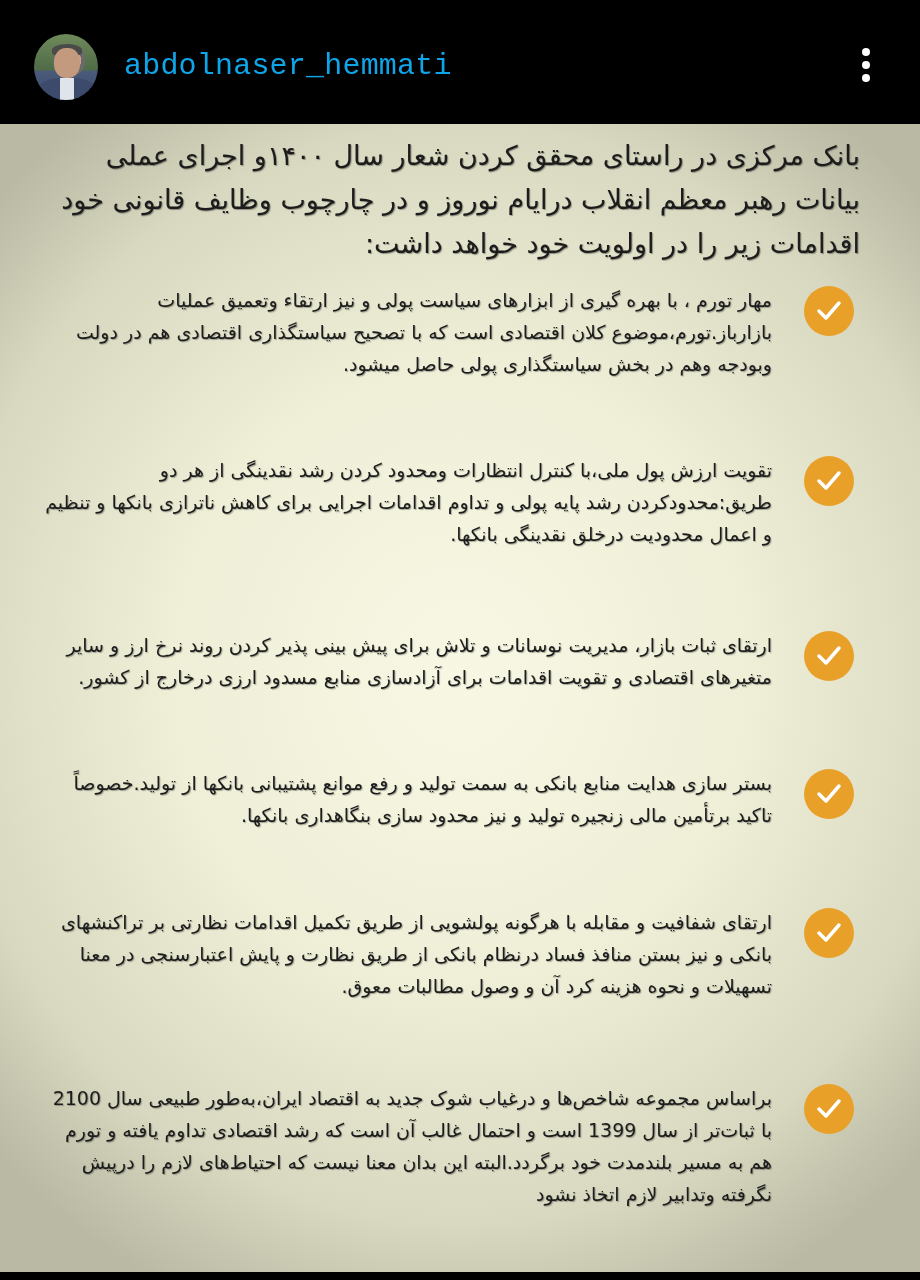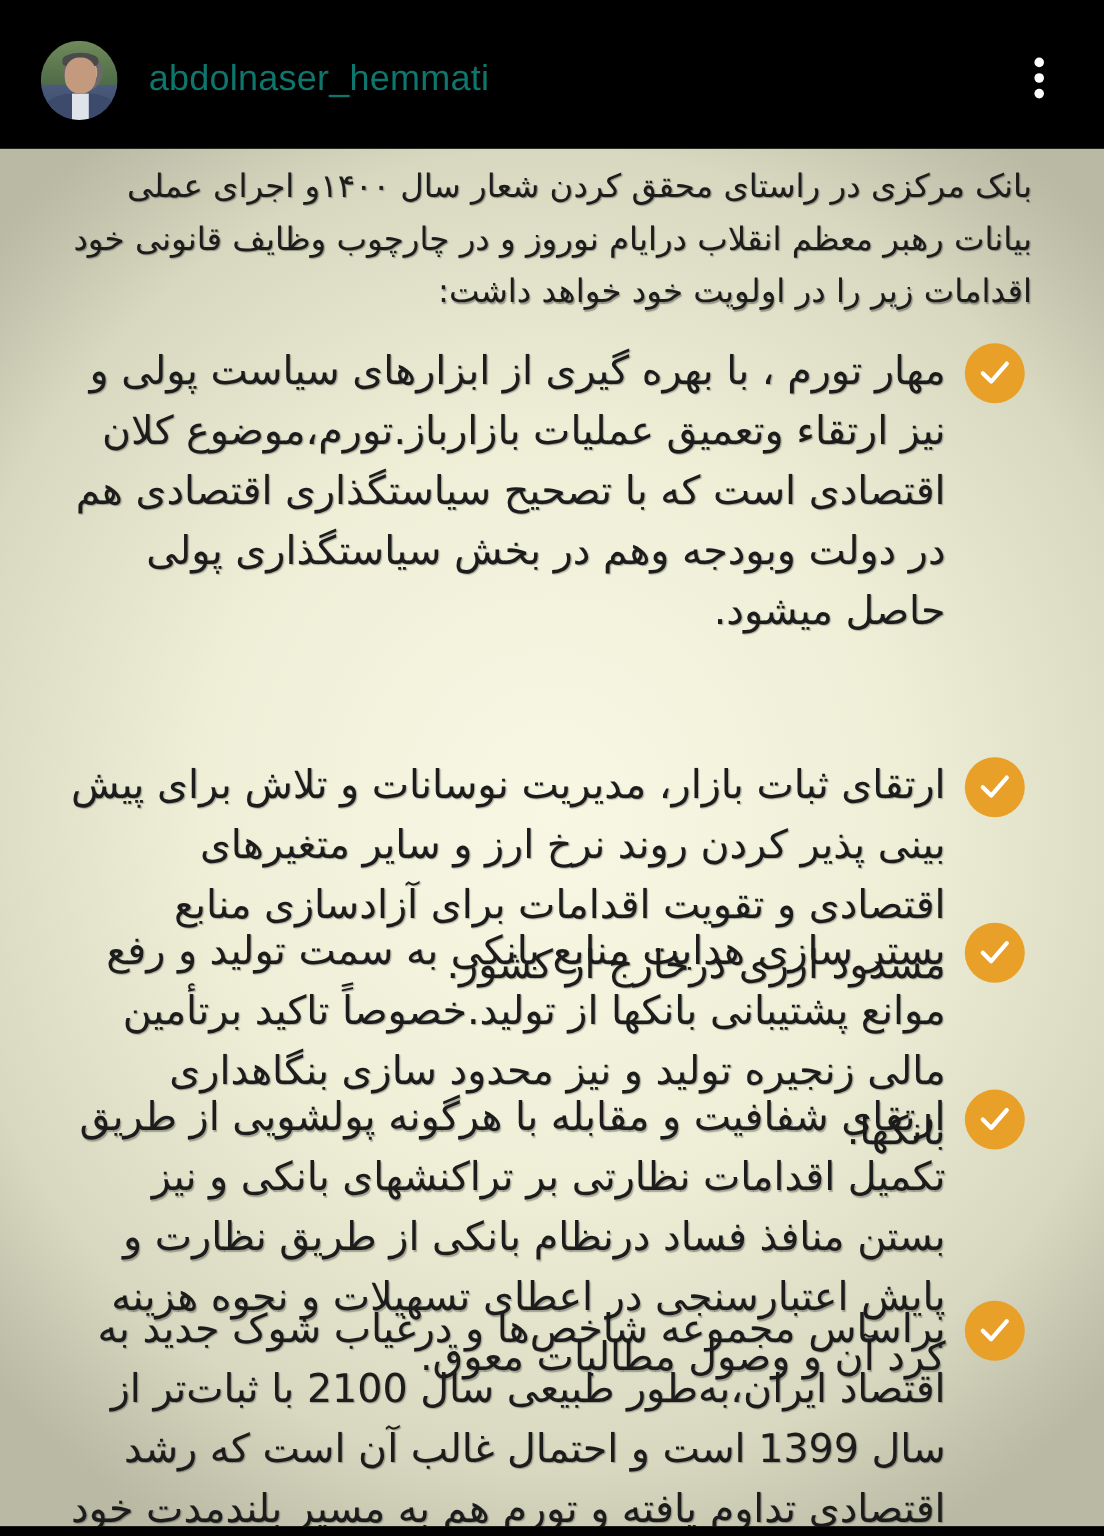--- a/index.html
+++ b/index.html
@@ -5,35 +5,35 @@
   html, body { margin:0; padding:0; }
   body { width:920px; height:1280px; overflow:hidden; background:#000; position:relative; font-family:"DejaVu Sans", sans-serif; }
   .header { position:absolute; left:0; top:0; width:920px; height:124px; background:#000; }
   .avatar { position:absolute; left:34px; top:34px; width:64px; height:66px; border-radius:50%; overflow:hidden;
             background: radial-gradient(circle at 55% 40%, #c9a48a 0 22%, #6a6a6a 23% 30%, transparent 31%),
                         linear-gradient(180deg, #6f8a5a 0%, #4f6b48 55%, #4a5a7a 56%, #3c4b6a 100%); }
   .avatar .face { position:absolute; left:20px; top:14px; width:26px; height:30px; border-radius:45%; background:#c49a7e; }
   .avatar .hair { position:absolute; left:18px; top:10px; width:30px; height:12px; border-radius:50% 50% 30% 30%; background:#4a4a4a; }
   .avatar .suit { position:absolute; left:4px; top:44px; width:58px; height:30px; border-radius:40% 40% 0 0; background:#3c4a6c; }
   .avatar .shirt { position:absolute; left:26px; top:44px; width:14px; height:24px; background:#dfe3ea; }
-  .username { position:absolute; left:124px; top:46px; color:#0f766e; font-family:Liberation Sans, sans-serif; font-size:30px; line-height:40px; letter-spacing:0.2px; }
+  .username { position:absolute; left:124px; top:46px; color:#0ea5e9; font-family:Liberation Mono, monospace; font-size:30px; line-height:40px; letter-spacing:0.2px; }
   .more { position:absolute; left:858px; top:48px; width:16px; height:40px; cursor:pointer; }
   .more span { display:block; width:8px; height:8px; border-radius:50%; background:#fff; margin:0 auto 5px; }
 
   .post { position:absolute; left:0; top:124px; width:920px; height:1148px;
           background: radial-gradient(ellipse 70% 60% at 50% 48%, #f7f7e4 0%, #efefd8 45%, #d8d8c0 80%, #b9b9a4 100%); overflow:hidden; }
   .bottom-bar { position:absolute; left:0; top:1272px; width:920px; height:8px; background:#000; }
 
   .rtl { direction:rtl; text-align:right; color:#1c1c1c; font-family:"DejaVu Sans", sans-serif; }
   .intro { position:absolute; right:60px; top:10px; width:800px; font-size:27px; line-height:44px;
            text-shadow:1px 1px 1px rgba(0,0,0,0.35); }
   .item { position:absolute; right:66px; width:780px; }
   .item .check { position:absolute; right:0; top:2px; width:50px; height:50px; border-radius:50%; background:#e8a028; cursor:pointer; }
   .item .check svg { position:absolute; left:12px; top:13px; }
-  .item .text { position:absolute; right:66px; width:730px; font-size:33px; line-height:50px; text-shadow:1px 1px 1px rgba(0,0,0,0.3); }
+  .item .text { position:absolute; right:82px; width:730px; font-size:19px; line-height:32px; text-shadow:1px 1px 1px rgba(0,0,0,0.3); }
 </style>
 </head>
 <body>
 
 <div class="header">
   <div class="avatar">
     <div class="hair"></div>
     <div class="face"></div>
     <div class="suit"></div>
     <div class="shirt"></div>
@@ -51,20 +51,28 @@
 
   <div class="item" style="top:160px;height:150px;">
     <div class="check">
       <svg width="26" height="24" viewBox="0 0 26 24">
           <path d="M3 12 L10 19 L23 4" stroke="#fff" stroke-width="3.5" fill="none" stroke-linecap="round" stroke-linejoin="round"></path>
         </svg>
     </div>
     <div class="text rtl">مهار تورم ، با بهره گیری از ابزارهای سیاست پولی و نیز ارتقاء وتعمیق عملیات بازارباز.تورم،موضوع کلان اقتصادی است که با تصحیح سیاستگذاری اقتصادی هم در دولت وبودجه وهم در بخش سیاستگذاری پولی حاصل میشود.</div>
   </div>
 
+  <div class="item" style="top:330px;height:150px;">
+    <div class="check">
+      <svg width="26" height="24" viewBox="0 0 26 24">
+          <path d="M3 12 L10 19 L23 4" stroke="#fff" stroke-width="3.5" fill="none" stroke-linecap="round" stroke-linejoin="round"></path>
+        </svg>
+    </div>
+    <div class="text rtl">تقویت ارزش پول ملی،با کنترل انتظارات ومحدود کردن رشد نقدینگی از هر دو طریق:محدودکردن رشد پایه پولی و تداوم اقدامات اجرایی برای کاهش ناترازی بانکها و تنظیم و اعمال محدودیت درخلق نقدینگی بانکها.</div>
+  </div>
 
   <div class="item" style="top:643px;height:120px;">
     <div class="check">
       <svg width="26" height="24" viewBox="0 0 26 24">
           <path d="M3 12 L10 19 L23 4" stroke="#fff" stroke-width="3.5" fill="none" stroke-linecap="round" stroke-linejoin="round"></path>
         </svg>
     </div>
     <div class="text rtl">بستر سازی هدایت منابع بانکی به سمت تولید و رفع موانع پشتیبانی بانکها از تولید.خصوصاً تاکید برتأمین مالی زنجیره تولید و نیز محدود سازی بنگاهداری بانکها.</div>
   </div>
 
@@ -76,21 +84,21 @@
     </div>
     <div class="text rtl">ارتقای ثبات بازار، مدیریت نوسانات و تلاش برای پیش بینی پذیر کردن روند نرخ ارز و سایر متغیرهای اقتصادی و تقویت اقدامات برای آزادسازی منابع مسدود ارزی درخارج از کشور.</div>
   </div>
 
   <div class="item" style="top:782px;height:160px;">
     <div class="check">
       <svg width="26" height="24" viewBox="0 0 26 24">
           <path d="M3 12 L10 19 L23 4" stroke="#fff" stroke-width="3.5" fill="none" stroke-linecap="round" stroke-linejoin="round"></path>
         </svg>
     </div>
-    <div class="text rtl">ارتقای شفافیت و مقابله با هرگونه پولشویی از طریق تکمیل اقدامات نظارتی بر تراکنشهای بانکی و نیز بستن منافذ فساد درنظام بانکی از طریق نظارت و پایش اعتبارسنجی در اعطای تسهیلات و نحوه هزینه کرد آن و وصول مطالبات معوق.</div>
+    <div class="text rtl">ارتقای شفافیت و مقابله با هرگونه پولشویی از طریق تکمیل اقدامات نظارتی بر تراکنشهای بانکی و نیز بستن منافذ فساد درنظام بانکی از طریق نظارت و پایش اعتبارسنجی در معنا تسهیلات و نحوه هزینه کرد آن و وصول مطالبات معوق.</div>
   </div>
 
   <div class="item" style="top:958px;height:200px;">
     <div class="check">
       <svg width="26" height="24" viewBox="0 0 26 24">
           <path d="M3 12 L10 19 L23 4" stroke="#fff" stroke-width="3.5" fill="none" stroke-linecap="round" stroke-linejoin="round"></path>
         </svg>
     </div>
     <div class="text rtl">براساس مجموعه شاخص‌ها و درغیاب شوک جدید به اقتصاد ایران،به‌طور طبیعی سال 2100 با ثبات‌تر از سال 1399 است و احتمال غالب آن است که رشد اقتصادی تداوم یافته و تورم هم به مسیر بلندمدت خود برگردد.البته این بدان معنا نیست که احتیاط‌های لازم را درپیش نگرفته وتدابیر لازم اتخاذ نشود</div>
   </div>

